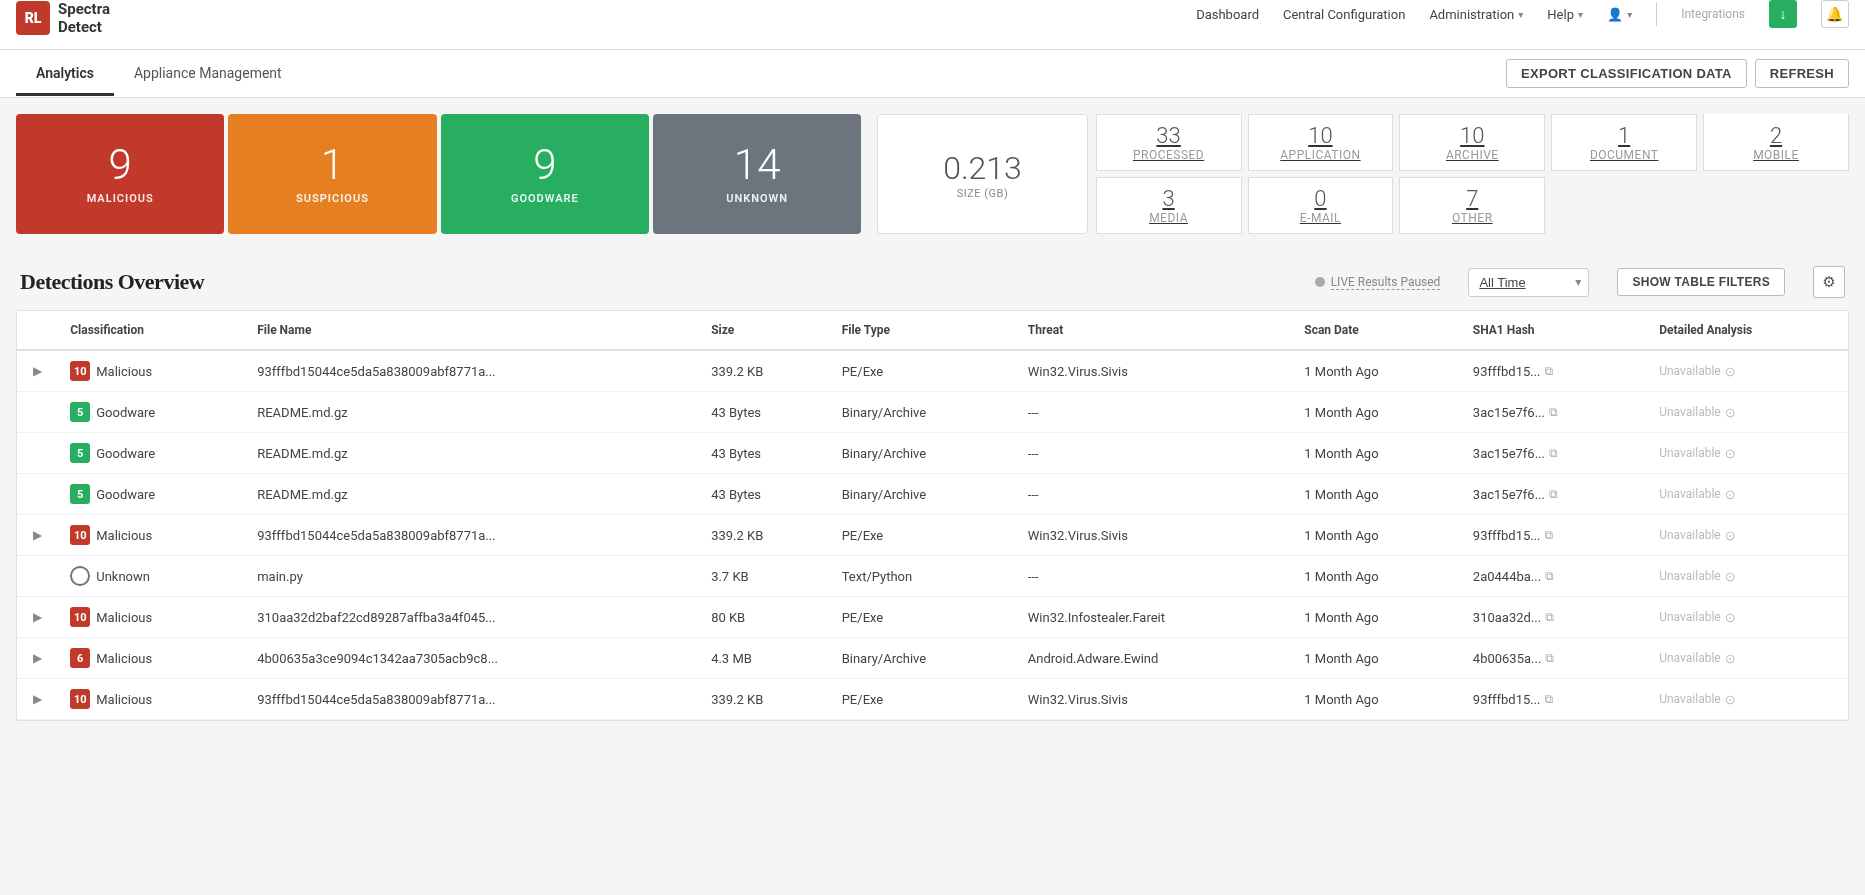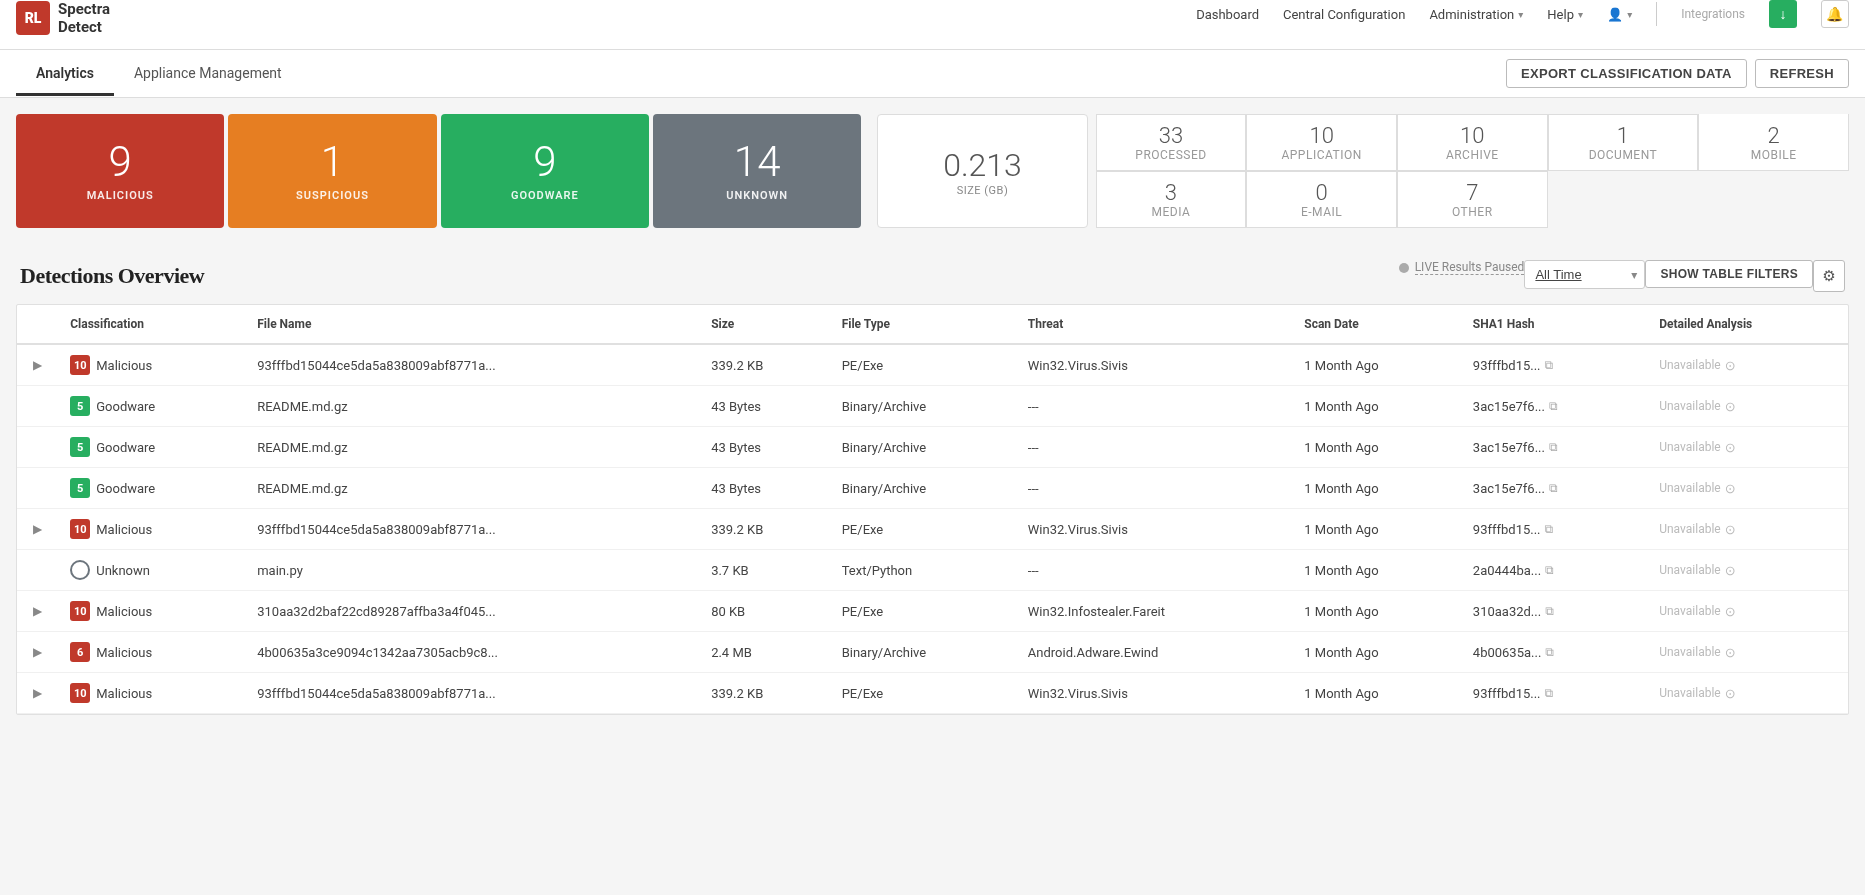--- a/index.html
+++ b/index.html
@@ -30,29 +30,29 @@
     .stat-card { flex: 1; display: flex; flex-direction: column; align-items: center; justify-content: center; padding: 20px 10px; border-radius: 4px; color: #fff; min-height: 90px; }
     .stat-card.malicious { background: #c0392b; }
     .stat-card.suspicious { background: #e67e22; }
     .stat-card.goodware { background: #27ae60; }
     .stat-card.unknown { background: #6c757d; }
     .stat-number { font-size: 42px; font-weight: 300; line-height: 1; }
     .stat-label { font-size: 11px; font-weight: 600; letter-spacing: 1px; margin-top: 6px; opacity: 0.9; text-transform: uppercase; }
     .stat-size { flex: 1; display: flex; flex-direction: column; align-items: center; justify-content: center; background: #fff; border: 1px solid #ddd; border-radius: 4px; margin-left: 8px; padding: 10px; min-height: 90px; }
     .stat-size-num { font-size: 32px; font-weight: 300; color: #555; }
     .stat-size-label { font-size: 11px; color: #888; text-transform: uppercase; letter-spacing: 0.5px; }
-    .stat-grid { display: grid; grid-template-columns: repeat(5, 1fr); gap: 0; flex: 4; margin-left: 8px; }
+    .stat-grid { display: grid; grid-template-columns: repeat(5, 1fr); gap: 6px; flex: 4; margin-left: 8px; text-decoration: underline; }
     .stat-cell { background: #fff; border: 1px solid #ddd; display: flex; flex-direction: column; align-items: center; justify-content: center; padding: 8px; min-height: 44px; }
     .stat-cell-num { font-size: 22px; font-weight: 300; color: #555; }
     .stat-cell-label { font-size: 12px; color: #999; text-transform: uppercase; letter-spacing: 0.5px; }
 
     
     .detections-header { display: flex; align-items: center; padding: 16px 20px 12px; background: #f5f5f5; }
     .detections-title { font-size: 22px; font-weight: 600; color: #222; letter-spacing: -0.5px; font-family: 'Georgia', serif; }
-    .detections-controls { margin-left: auto; display: flex; align-items: flex-start; gap: 0; }
+    .detections-controls { margin-left: auto; display: flex; align-items: center; gap: 28px; }
     .live-badge { display: flex; align-items: center; gap: 6px; }
     .live-dot { width: 10px; height: 10px; border-radius: 50%; background: #aaa; }
     .live-text { font-size: 12px; color: #888; border-bottom: 1px dashed #999; }
     .time-select { border: 1px solid #ccc; background: #fff; padding: 6px 28px 6px 10px; border-radius: 3px; font-size: 13px; appearance: none; -webkit-appearance: none; cursor: pointer; color: #444; min-width: 120px; text-decoration: underline; }
     .select-wrap { position: relative; }
     .select-wrap::after { content: '▾'; position: absolute; right: 8px; top: 50%; transform: translateY(-50%); color: #888; pointer-events: none; font-size: 12px; }
     .show-filters-btn { border: 1px solid #bbb; background: #fff; color: #444; padding: 6px 14px; border-radius: 3px; cursor: pointer; font-size: 12px; font-weight: 600; letter-spacing: 0.3px; }
     .gear-btn { border: 1px solid #bbb; background: #fff; color: #555; width: 32px; height: 32px; border-radius: 3px; cursor: pointer; display: flex; align-items: center; justify-content: center; font-size: 15px; }
 
     
@@ -393,21 +393,21 @@
         </tr>
         <tr>
           <td><button class="expand-btn">▶</button></td>
           <td>
             <div class="cell-flex">
               <span class="badge red">6</span>
               <span>Malicious</span>
             </div>
           </td>
           <td>4b00635a3ce9094c1342aa7305acb9c8...</td>
-          <td>2.4 MB</td>
+          <td>4.3 MB</td>
           <td>Binary/Archive</td>
           <td>Android.Adware.Ewind</td>
           <td>1 Month Ago</td>
           <td>
             <div class="cell-flex">
               <span>4b00635a...</span>
               <span class="copy-icon">⧉</span>
             </div>
           </td>
           <td>

